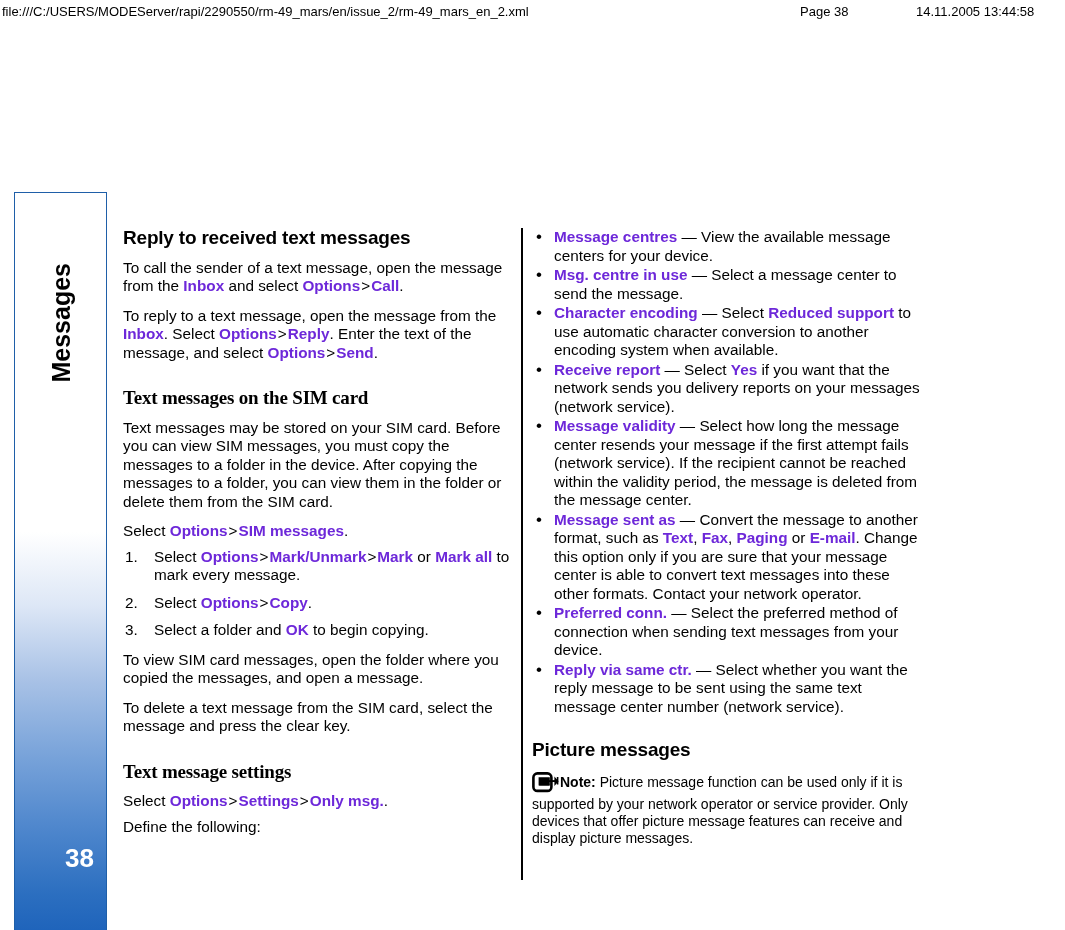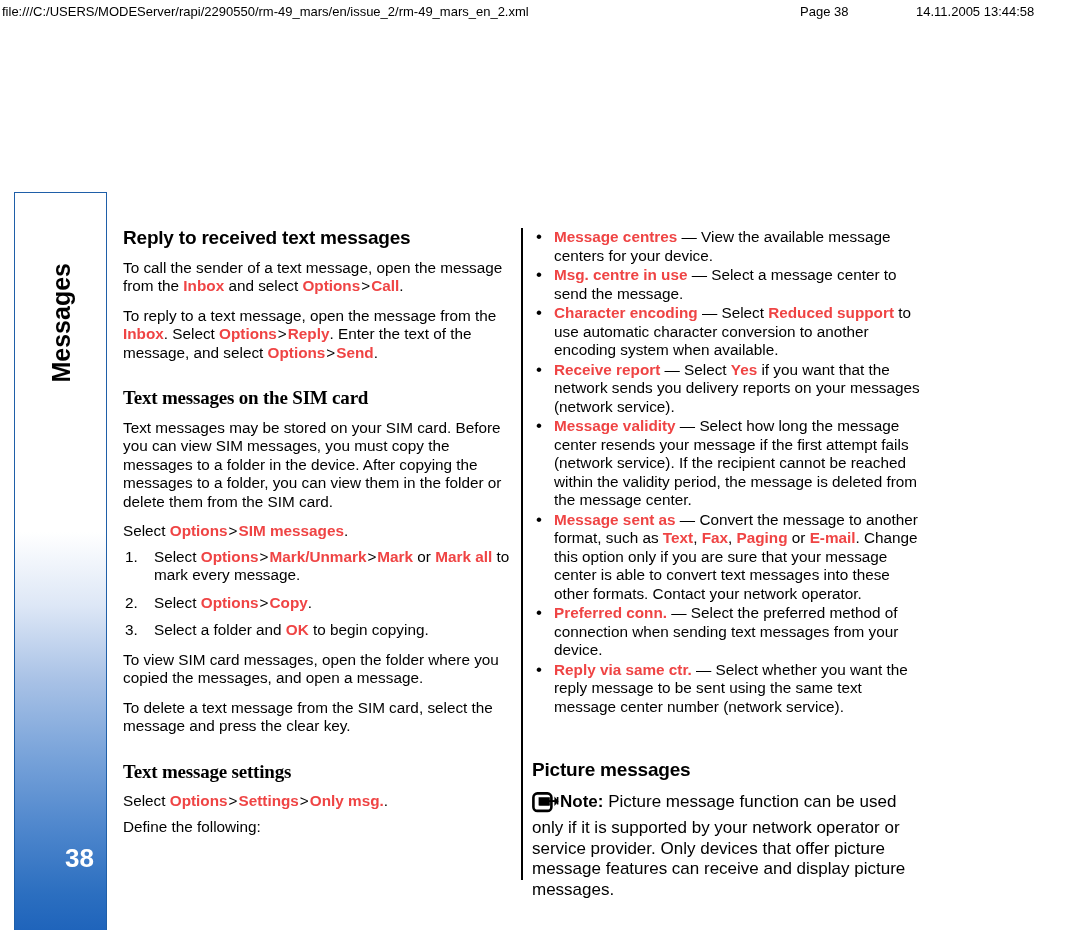--- a/index.html
+++ b/index.html
@@ -128,21 +128,21 @@
 
   p.body {
     font-size: 15.3px;
     line-height: 1.21;
     color: #000;
     margin: 0 0 11px 0;
   }
   p.body.tight { margin-bottom: 7px; }
 
   .lnk {
-    color: #ef4444;
+    color: #6d28d9;
     font-weight: bold;
   }
   .gt {
     color: #000;
     font-weight: normal;
     padding: 0 1px;
   }
 
   
   ol.steps {
@@ -181,21 +181,21 @@
   ul.bullets li .bul {
     position: absolute;
     left: 4px;
     top: -1px;
     font-size: 17px;
     line-height: 1.21;
   }
 
   
   .note-block {
-    font-size: 17px;
+    font-size: 14px;
     line-height: 1.21;
     color: #000;
     margin-top: 9px;
   }
   .note-icon {
     display: inline-block;
     vertical-align: -6px;
     margin-right: 1px;
   }
   .note-word {
@@ -291,21 +291,21 @@
       <li>
         <span class="bul">•</span><span class="lnk">Preferred conn.</span><span> — </span><span>Select the preferred method of connection when sending text messages from your device.</span>
       </li>
 
       <li>
         <span class="bul">•</span><span class="lnk">Reply via same ctr.</span><span> — </span><span>Select whether you want the reply message to be sent using the same text message center number (network service).</span>
       </li>
 
     </ul>
 
-    <h1 class="sec" style="margin-top:44px;margin-bottom:11px;">Picture messages</h1>
+    <h1 class="sec" style="margin-top:24px;margin-bottom:11px;">Picture messages</h1>
 
     <div class="note-block"><span class="note-icon"><svg width="27" height="21" viewBox="0 0 27 21" xmlns="http://www.w3.org/2000/svg">
             <rect x="1.4" y="1.4" width="18" height="17.5" rx="4" ry="4" fill="#ffffff" stroke="#000000" stroke-width="2.6"></rect>
             <path d="M7.2 5.4 L7.2 12.2 L17.4 12.2 L17.4 8.4 L24.8 8.4 L24.8 5.0 L26.4 5.0 L26.4 12.6 L24.8 12.6 L24.8 9.4 L17.4 9.4 L17.4 13.4 L7.2 13.4 Z" fill="#000000"></path>
             <path d="M6.6 5.2 L6.6 13.6 L17.8 13.6 L17.8 9.9 L22.4 9.9 L22.4 13.9 L26.6 9.2 L22.4 4.6 L22.4 8.3 L17.8 8.3 L17.8 5.2 Z" fill="#000000"></path>
           </svg></span><span class="note-word">Note:</span><span> Picture message function can be used only if it is supported by your network operator or service provider. Only devices that offer picture message features can receive and display picture messages.</span></div>
 
   </div>
 </div>
 

